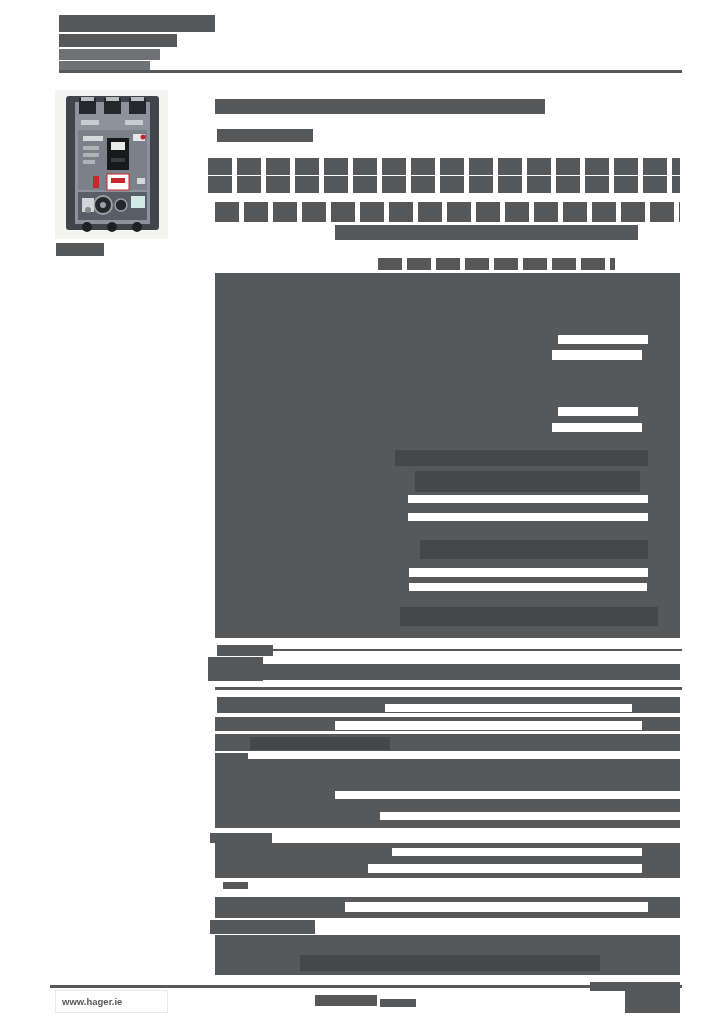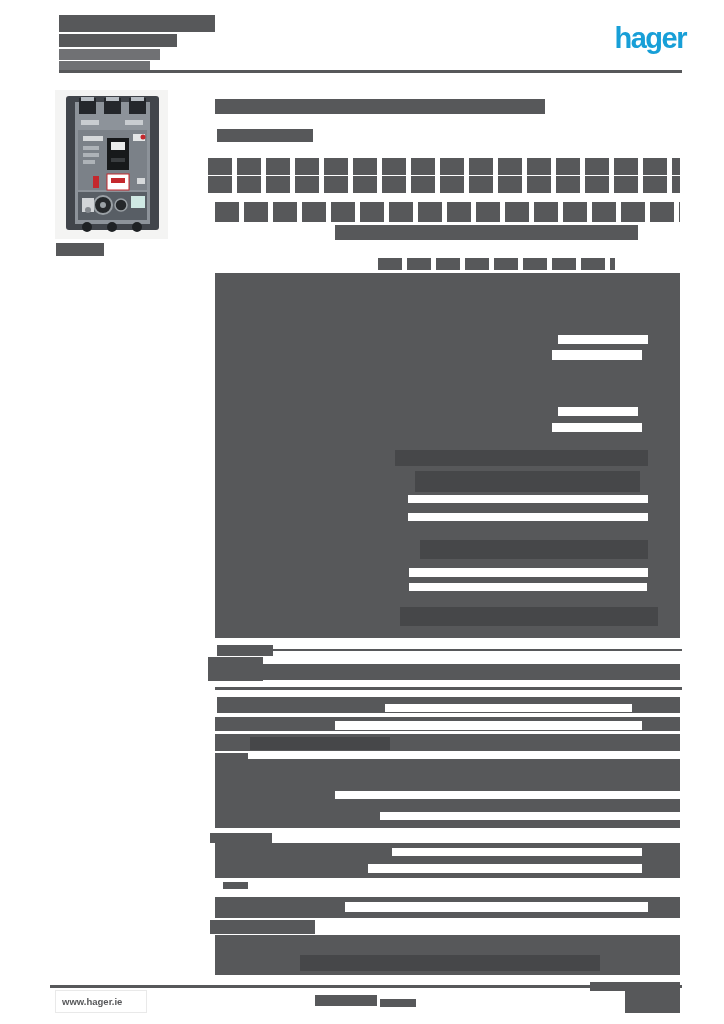--- a/index.html
+++ b/index.html
@@ -20,40 +20,39 @@
 
   
   #logo{
     position:absolute;left:594px;top:22px;width:92px;height:34px;
     font-weight:bold;font-size:29px;line-height:32px;letter-spacing:-1.5px;
     text-align:right;
   }
 
   
   #footer-url-box{
-    position:absolute;left:55px;top:990px;width:92px;height:23px;
+    position:absolute;left:55px;top:990px;width:113px;height:23px;
     background:#ffffff;border:1px solid #e9e9e9;box-sizing:border-box;
     display:flex;align-items:center;padding-left:6px;
   }
   #footer-url-box a{
     font-size:9.5px;color:#57585a;text-decoration:none;font-weight:bold;
   }
 
   
   #photo{
     position:absolute;left:55px;top:90px;width:113px;height:149px;
     background:#f4f4f3;
   }
 </style>
 </head>
 <body>
 
 <div id="page">
 
-  <div id="logo" style="color: rgb(24, 159, 215);">hager</div>
 
   <div id="photo">
     <svg width="113" height="149" viewBox="0 0 113 149">
       <rect x="0" y="0" width="113" height="149" fill="#f4f4f3"></rect>
 
       <rect x="11" y="6" width="93" height="134" rx="3" fill="#41454b"></rect>
       <rect x="20" y="12" width="75" height="122" fill="#8d939a"></rect>
 
       <rect x="24" y="8" width="17" height="16" fill="#24272b"></rect>
       <rect x="49" y="8" width="17" height="16" fill="#24272b"></rect>

